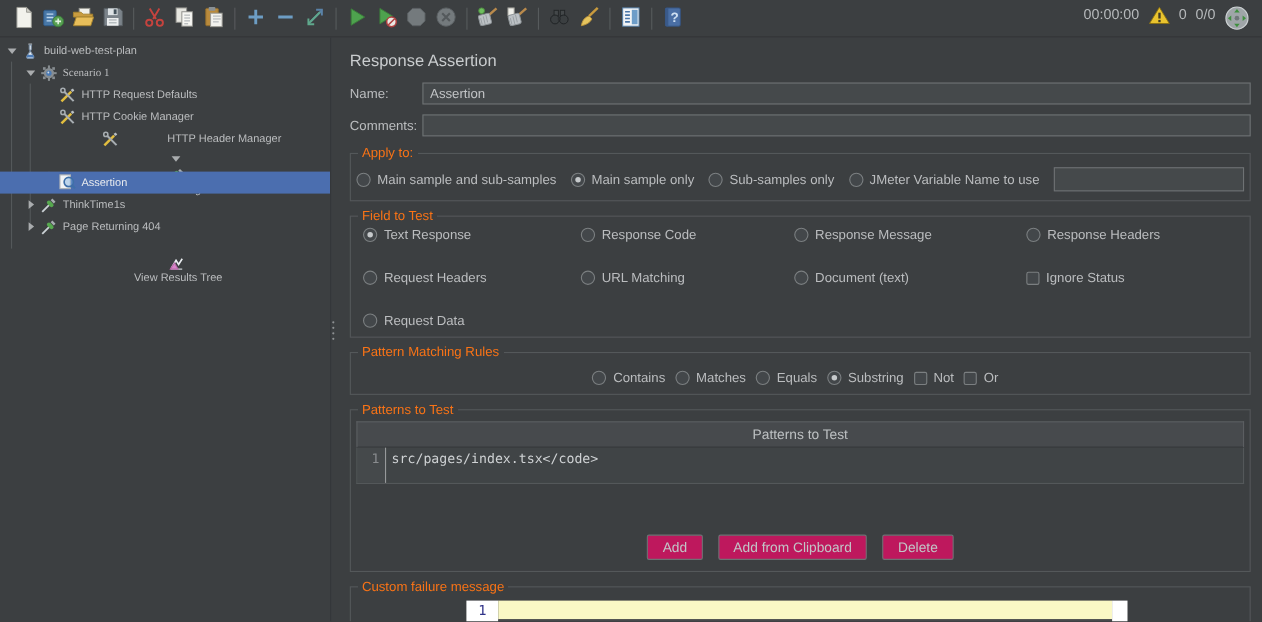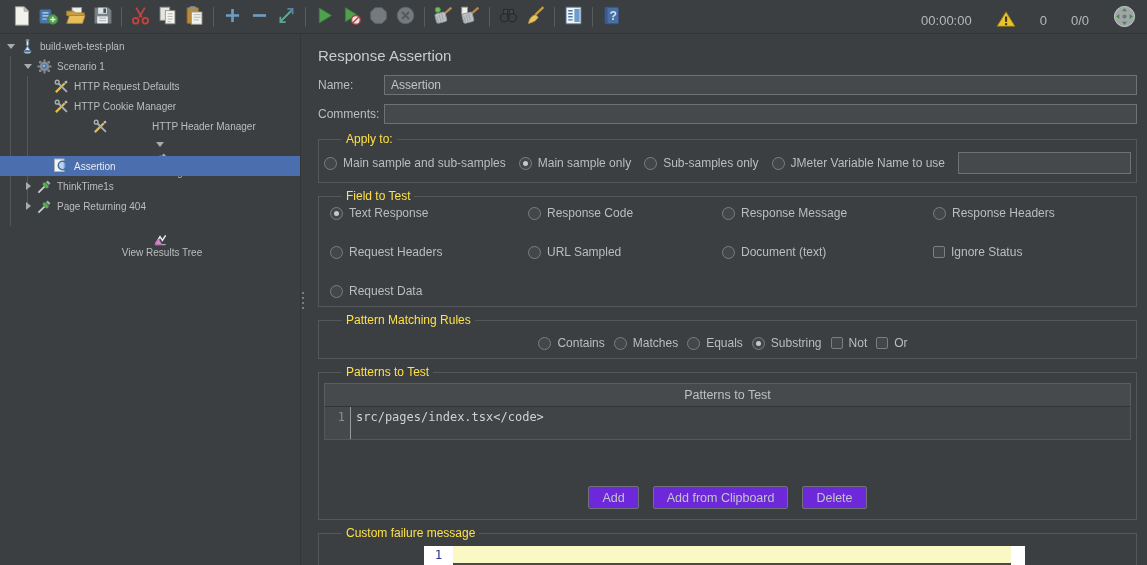--- a/index.html
+++ b/index.html
@@ -5,21 +5,21 @@
   html,body{margin:0;padding:0;overflow:hidden}
   body{width:1147px;height:565px;background:#3C3F41;color:#BBBDBF;
        font-family:"Liberation Sans",sans-serif;font-size:12px;position:relative}
   *{box-sizing:border-box}
 
   
   .toolbar{height:34px;display:flex;align-items:center;padding:0 8px;
            border-bottom:1px solid #323537;background:#3C3F41}
   .tbtn{width:27px;height:26px;display:flex;align-items:center;justify-content:center;flex:none}
   .tsep{width:1px;height:20px;background:#575B5D;margin:0 5px;flex:none}
-  .status{margin-left:auto;display:flex;align-items:flex-end;gap:24px;
+  .status{margin-left:auto;display:flex;align-items:flex-start;gap:8px;
           font-size:13px;color:#B6B9BB;padding-right:3px}
   .status .icon{display:flex;align-items:center}
 
   
   .content{display:flex;height:531px;overflow:hidden}
 
   
   .tree{width:300px;flex:none;position:relative;padding-top:2px;overflow:hidden}
   .tree-row{height:20px;display:flex;align-items:center;white-space:nowrap;cursor:default;position:relative;z-index:1}
   .tree-row.selected{background:var(--selection,#4B6EAF);color:#E9EBEE}
@@ -38,24 +38,24 @@
   
   .main{flex:1;min-width:0;padding:0 10px 0 12px;overflow:hidden}
   .panel-title{font-size:15px;color:#C9CCCE;padding-top:12px;line-height:20px;height:32px}
 
   .frow{display:flex;align-items:center;margin-top:9px}
   .flabel{width:66px;flex:none}
   .tinput{flex:1;height:20px;background:#45494B;border:1px solid #6E7274;color:#C2C4C6;
           padding:0 6px;font:12px "Liberation Sans",sans-serif;outline:none}
 
   fieldset{border:1px solid #54585A;margin:8px 0 0 0;padding:2px 5px 8px 5px;min-inline-size:0}
-  legend{padding:0 4px;margin-left:18px;font-size:12px;color:#fde047}
+  legend{padding:0 4px;margin-left:1px;font-size:12px;color:#f97316}
 
   .optrow{display:flex;align-items:center;margin-top:4px}
-  .opt{display:inline-flex;align-items:center;margin-right:13px;flex:none}
+  .opt{display:inline-flex;align-items:flex-end;margin-right:13px;flex:none}
   .rb{width:13px;height:13px;border-radius:50%;border:1px solid #7B7F81;background:#43474A;
       position:relative;flex:none;margin-right:6px}
   .rb.on::after{content:'';position:absolute;left:3px;top:3px;width:5px;height:5px;
       border-radius:50%;background:#C6C9CB}
   .cb{width:12px;height:12px;border:1px solid #7B7F81;background:#43474A;border-radius:2px;
       flex:none;margin-right:6px}
   .varinput{flex:1;height:22px;background:#45494B;border:1px solid #6E7274;color:#C2C4C6;
       padding:0 6px;font:12px "Liberation Sans",sans-serif;outline:none;min-width:40px}
 
   .ftt-grid{display:grid;grid-template-columns:198px 194px 211px 1fr;row-gap:25px;
@@ -66,21 +66,21 @@
   
   .ptable-header{height:24px;margin-top:2px;background:#474A4D;border:1px solid #5B5E61;
       border-bottom:1px solid #323537;display:flex;align-items:center;justify-content:center;
       color:#BDC0C2;font-size:12.5px}
   .peditor{display:flex;background:#404446;border:1px solid #54585A;border-top:none;min-height:33px}
   .pgutter{width:26px;flex:none;background:#45494B;color:#8A8D8F;
       font:12px "DejaVu Sans Mono",monospace;text-align:right;padding:3px 5px 0 0;
       border-right:1px solid #97999B}
   .pcode{font:12px "DejaVu Sans Mono",monospace;color:#CFD2D4;padding:3px 0 0 5px;white-space:pre}
   .pbuttons{display:flex;justify-content:center;gap:14px;margin-top:46px;margin-bottom:2px}
-  .btn{height:23px;padding:0 13px;background:#6d28d9;border:1px solid #6E7274;border-radius:2px;
+  .btn{height:23px;padding:0 13px;background:#be185d;border:1px solid #6E7274;border-radius:2px;
       color:#C2C5C7;font:12.5px "Liberation Sans",sans-serif;display:flex;align-items:center;cursor:default}
 
   
   .cfm-editor{margin-left:100px;width:601px;height:90px;display:flex;margin-top:4px}
   .cfm-gutter{width:29px;flex:none;background:#FFFFFF;color:#303389;
       font:12.5px "DejaVu Sans Mono",monospace;text-align:center;padding-top:1px}
   .cfm-body{flex:1;display:flex;flex-direction:column;min-width:0}
   .cfm-activeline{height:17px;background:var(--active-line,#FAF8C5)}
   .cfm-rest{flex:1;background:#47494B}
   .cfm-scroll{width:14px;flex:none;background:#FFFFFF}
@@ -270,21 +270,21 @@
         <span class="expander expanded"></span>
         <span class="ticon">
           <svg width="15" height="15" viewBox="0 0 16 16">
             <path d="M6.2 1.2h3.6" stroke="#AEB4B8" stroke-width="1.4"></path>
             <path d="M7 2v4.2L11.3 13a1.4 1.4 0 0 1-1.2 2.1H5.9A1.4 1.4 0 0 1 4.7 13L9 6.2V2z" fill="#E9EEF3" stroke="#7A8FA6"></path>
             <path d="M5.4 11.6h5.2l.7 1.5c.2.5-.1 1-.7 1H5.4c-.6 0-.9-.5-.7-1z" fill="#4A7AB5"></path>
           </svg>
         </span>
         <span class="tlabel">build-web-test-plan</span>
       </div>
-      <div class="tree-row" style="padding-left: 20px;">
+      <div class="tree-row" style="padding-left: 20px; font-family: Liberation Serif, serif;">
         <span class="expander expanded"></span>
         <span class="ticon">
           <svg width="15" height="15" viewBox="0 0 16 16">
             <g fill="#878D91">
               <circle cx="8" cy="8" r="5"></circle>
               <rect x="7" y="0.5" width="2" height="3.2"></rect>
               <rect x="7" y="12.3" width="2" height="3.2"></rect>
               <rect x="0.5" y="7" width="3.2" height="2"></rect>
               <rect x="12.3" y="7" width="3.2" height="2"></rect>
               <rect x="2.2" y="2.2" width="2.6" height="2.6"></rect>
@@ -453,21 +453,21 @@
           <span class="opt">
             <span class="rb"></span>
             <span class="optlabel">Response Headers</span>
           </span>
           <span class="opt">
             <span class="rb"></span>
             <span class="optlabel">Request Headers</span>
           </span>
           <span class="opt">
             <span class="rb"></span>
-            <span class="optlabel">URL Sampled</span>
+            <span class="optlabel">URL Matching</span>
           </span>
           <span class="opt">
             <span class="rb"></span>
             <span class="optlabel">Document (text)</span>
           </span>
           <span class="opt">
             <span class="cb"></span>
             <span class="optlabel">Ignore Status</span>
           </span>
           <span class="opt">

